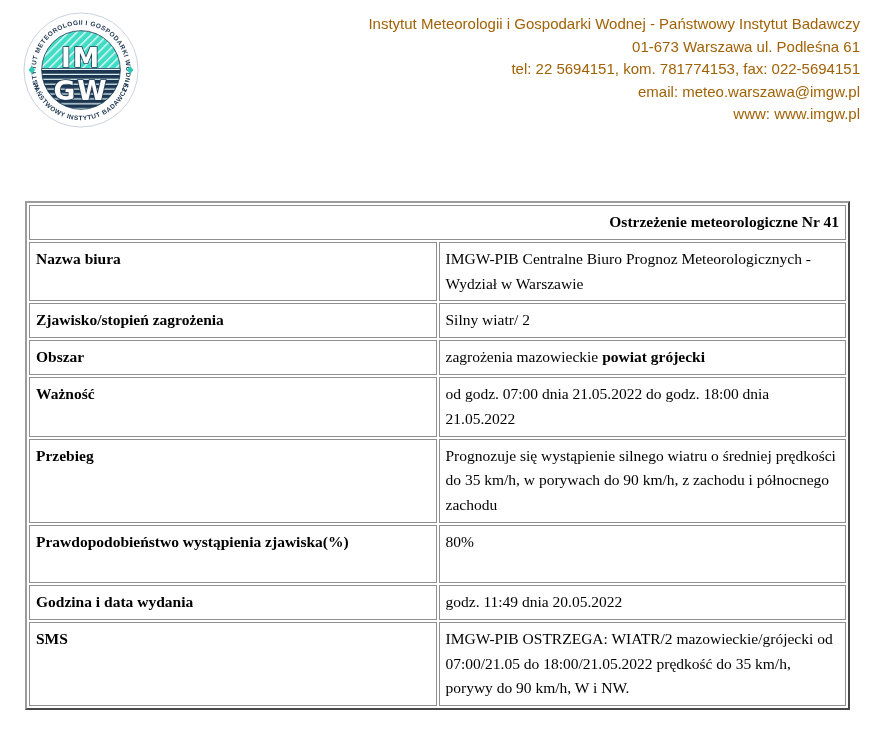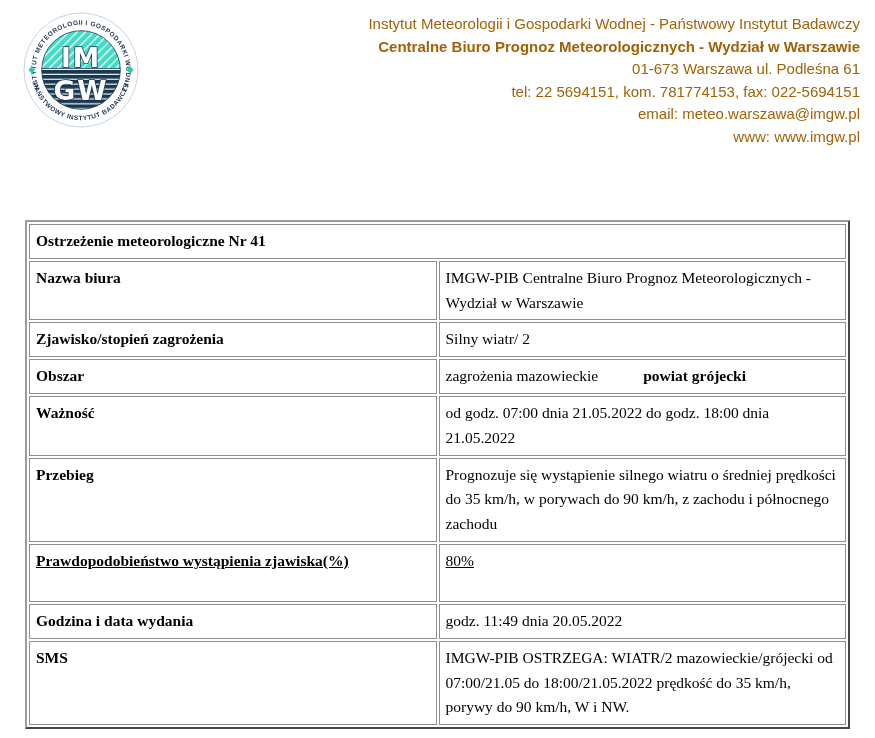--- a/index.html
+++ b/index.html
@@ -55,32 +55,32 @@
     font-family: "Liberation Serif", serif;
     font-size: 15.5px;
     color: #000000;
     vertical-align: top;
     padding: 4px 6px;
     line-height: 1.6;
     background: #ffffff;
     word-wrap: break-word;
   }
   td.title-cell {
-    text-align: left;
+    text-align: right;
     font-weight: bold;
     font-size: 17px;
     color: #ff0000;
     padding: 7px 6px;
   }
   td.label-cell {
     font-weight: bold;
     width: 211px;
   }
-  td.value-cell .b { font-weight: bold; margin-left: 41px; }
-  tr.row-prob td { height: 48px; text-decoration: underline; }
+  td.value-cell .b { font-weight: bold; }
+  tr.row-prob td { height: 48px; }
 </style>
 </head>
 <body>
 
 <div class="header">
 
   <div class="logo-wrap">
     <svg viewBox="0 0 120 120" width="118" height="118">
       <defs>
         <clipPath id="discClip">
@@ -116,21 +116,20 @@
         <textPath href="#arcBot" startOffset="50%" text-anchor="middle">PAŃSTWOWY INSTYTUT BADAWCZY</textPath>
       </text>
 
       <path d="M 10,56 L 13.4,60 L 10,64 L 6.6,60 Z" fill="#2fc9b5"></path>
       <path d="M 110,56 L 113.4,60 L 110,64 L 106.6,60 Z" fill="#2fc9b5"></path>
     </svg>
   </div>
 
   <div class="header-text">
     <div class="hl">Instytut Meteorologii i Gospodarki Wodnej - Państwowy Instytut Badawczy</div>
-    <div class="hl bold">Centralne Biuro Prognoz Meteorologicznych - Wydział w Warszawie</div>
     <div class="hl">01-673 Warszawa ul. Podleśna 61</div>
     <div class="hl">tel: 22 5694151, kom. 781774153, fax: 022-5694151</div>
     <div class="hl">email: meteo.warszawa@imgw.pl</div>
     <div class="hl">www: www.imgw.pl</div>
   </div>
 </div>
 
 <div class="doc">
   <table class="warning">
     <tbody>

